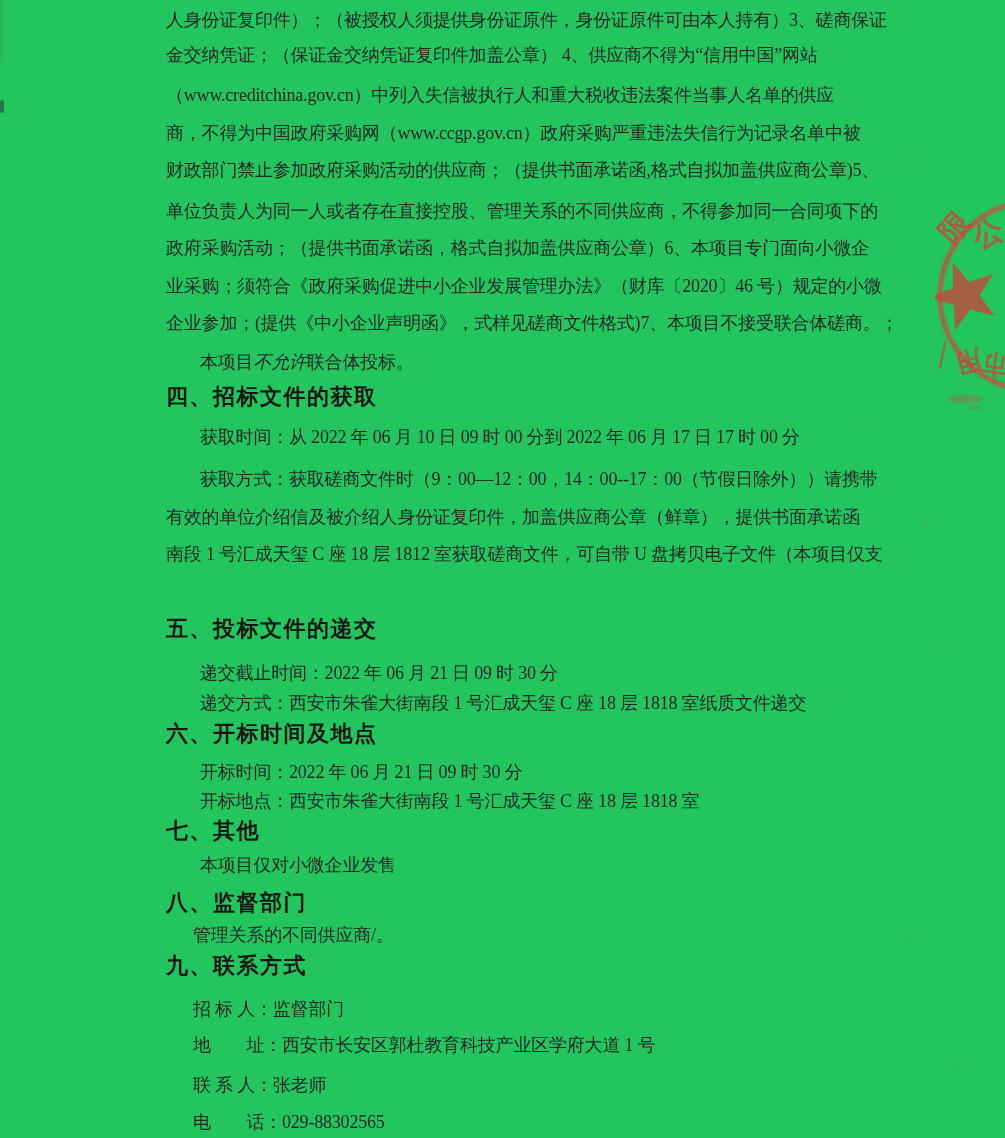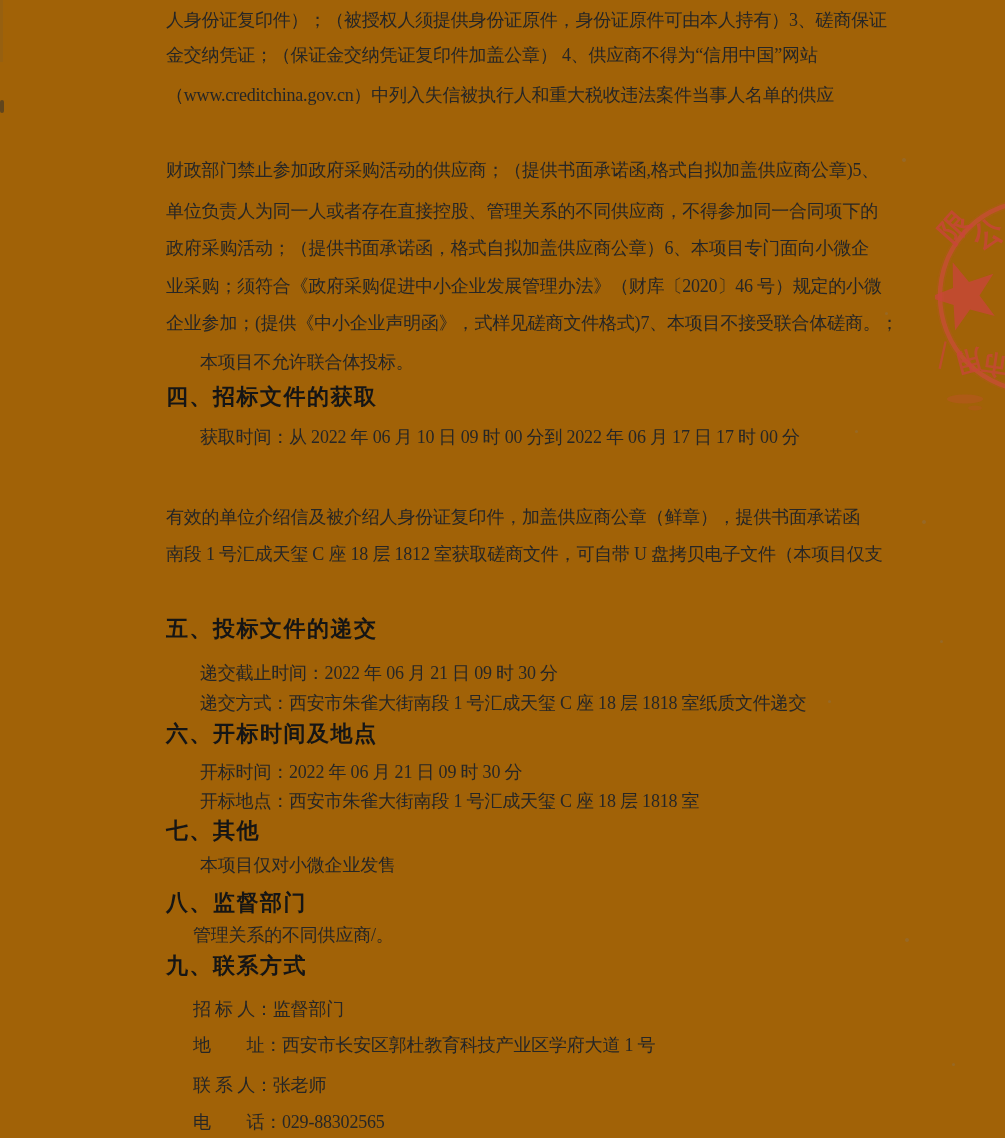--- a/index.html
+++ b/index.html
@@ -1,35 +1,35 @@
 <!DOCTYPE html>
 <html><head>
 <meta charset="utf-8">
 <style>
   html,body{margin:0;padding:0;}
   body{
     width:1005px;height:1138px;position:relative;overflow:hidden;
     background:#ffffff;
     font-family:"Liberation Serif","DejaVu Serif",serif;
   }
-  #page{position:absolute;left:0;top:0;width:1005px;height:1138px;background:#a16207;}
+  #page{position:absolute;left:0;top:0;width:1005px;height:1138px;background:#22c55e;}
   #doc{position:absolute;left:166px;top:0;width:700px;height:1138px;}
   .bl{
     position:absolute;left:0;
     font-size:18px;line-height:28px;color:#262626;
     letter-spacing:-0.2px;white-space:nowrap;
   }
   .ind{left:34px;}
   .ind2{left:27px;}
   .hd{
     position:absolute;left:0;margin:0;
     font-size:22px;line-height:30px;font-weight:700;color:#151515;
     letter-spacing:1.5px;white-space:nowrap;
   }
-  .em-italic{}
+  .em-italic{font-style:italic;}
   
   #stamp{position:absolute;left:935px;top:196px;width:230px;height:232px;pointer-events:none;}
   #stamp text{font-family:"Liberation Serif","DejaVu Serif",serif;font-weight:700;}
   
   .speck{position:absolute;border-radius:50%;background:rgba(125,125,125,0.26);}
   .edge-line{position:absolute;left:0;top:0;width:3px;height:62px;background:rgba(80,80,80,0.12);}
   .edge-dot{position:absolute;left:0;top:100px;width:4px;height:13px;background:rgba(45,45,45,0.55);border-radius:2px;}
 </style>
 </head>
 <body>
@@ -37,32 +37,34 @@
 <div id="page">
 
   <div class="edge-line"></div>
   <div class="edge-dot"></div>
 
   <div id="doc">
 
     <div class="bl" style="top:6px">人身份证复印件）；（被授权人须提供身份证原件，身份证原件可由本人持有）3、磋商保证</div>
     <div class="bl" style="top:41px">金交纳凭证；（保证金交纳凭证复印件加盖公章） 4、供应商不得为“信用中国”网站</div>
     <div class="bl" style="top:81px">（www.creditchina.gov.cn）中列入失信被执行人和重大税收违法案件当事人名单的供应</div>
+    <div class="bl" style="top:119px">商，不得为中国政府采购网（www.ccgp.gov.cn）政府采购严重违法失信行为记录名单中被</div>
     <div class="bl" style="top:156px">财政部门禁止参加政府采购活动的供应商；（提供书面承诺函,格式自拟加盖供应商公章)5、</div>
     <div class="bl" style="top:197px">单位负责人为同一人或者存在直接控股、管理关系的不同供应商，不得参加同一合同项下的</div>
     <div class="bl" style="top:234px">政府采购活动；（提供书面承诺函，格式自拟加盖供应商公章）6、本项目专门面向小微企</div>
     <div class="bl" style="top:272px">业采购；须符合《政府采购促进中小企业发展管理办法》（财库〔2020〕46 号）规定的小微</div>
     <div class="bl" style="top:309px">企业参加；(提供《中小企业声明函》，式样见磋商文件格式)7、本项目不接受联合体磋商。；</div>
 
     <div class="bl ind" style="top:348px">
       <span>本项目</span><span class="em-italic">不允许</span><span>联合体投标。</span>
     </div>
 
     <h2 class="hd" style="top:382px">四、招标文件的获取</h2>
     <div class="bl ind" style="top:423px">获取时间：从 2022 年 06 月 10 日  09 时 00 分到 2022 年 06 月 17 日  17 时 00 分</div>
+    <div class="bl ind" style="top:465px">获取方式：获取磋商文件时（9：00—12：00，14：00--17：00（节假日除外））请携带</div>
     <div class="bl" style="top:503px">有效的单位介绍信及被介绍人身份证复印件，加盖供应商公章（鲜章），提供书面承诺函</div>
     <div class="bl" style="top:540px">南段 1 号汇成天玺 C 座 18 层 1812 室获取磋商文件，可自带 U 盘拷贝电子文件（本项目仅支</div>
 
     <h2 class="hd" style="top:614px">五、投标文件的递交</h2>
     <div class="bl ind" style="top:659px">递交截止时间：2022 年 06 月 21 日  09 时 30 分</div>
     <div class="bl ind" style="top:689px">递交方式：西安市朱雀大街南段 1 号汇成天玺 C 座 18 层 1818 室纸质文件递交</div>
 
     <h2 class="hd" style="top:719px">六、开标时间及地点</h2>
     <div class="bl ind" style="top:758px">开标时间：2022 年 06 月 21 日  09 时 30 分</div>
     <div class="bl ind" style="top:787px">开标地点：西安市朱雀大街南段 1 号汇成天玺 C 座 18 层 1818 室</div>

